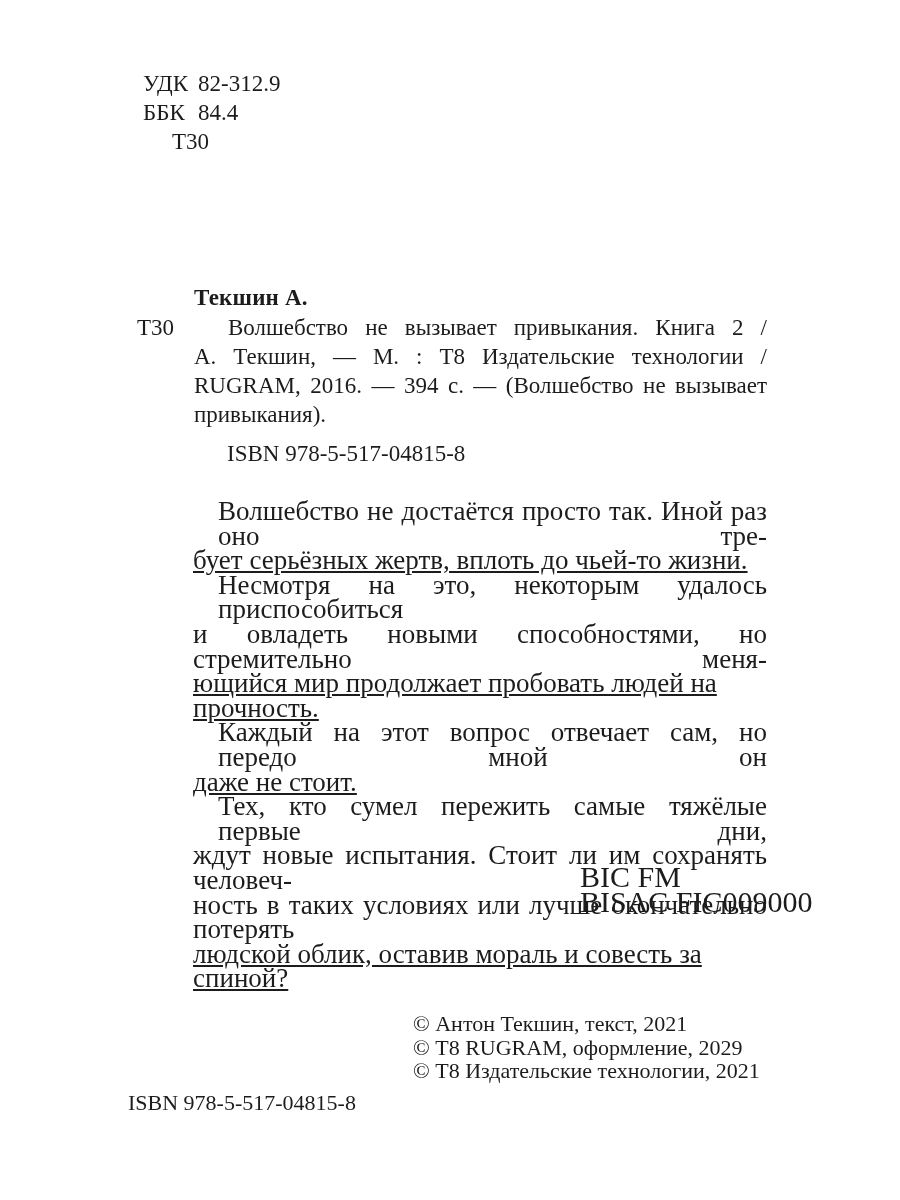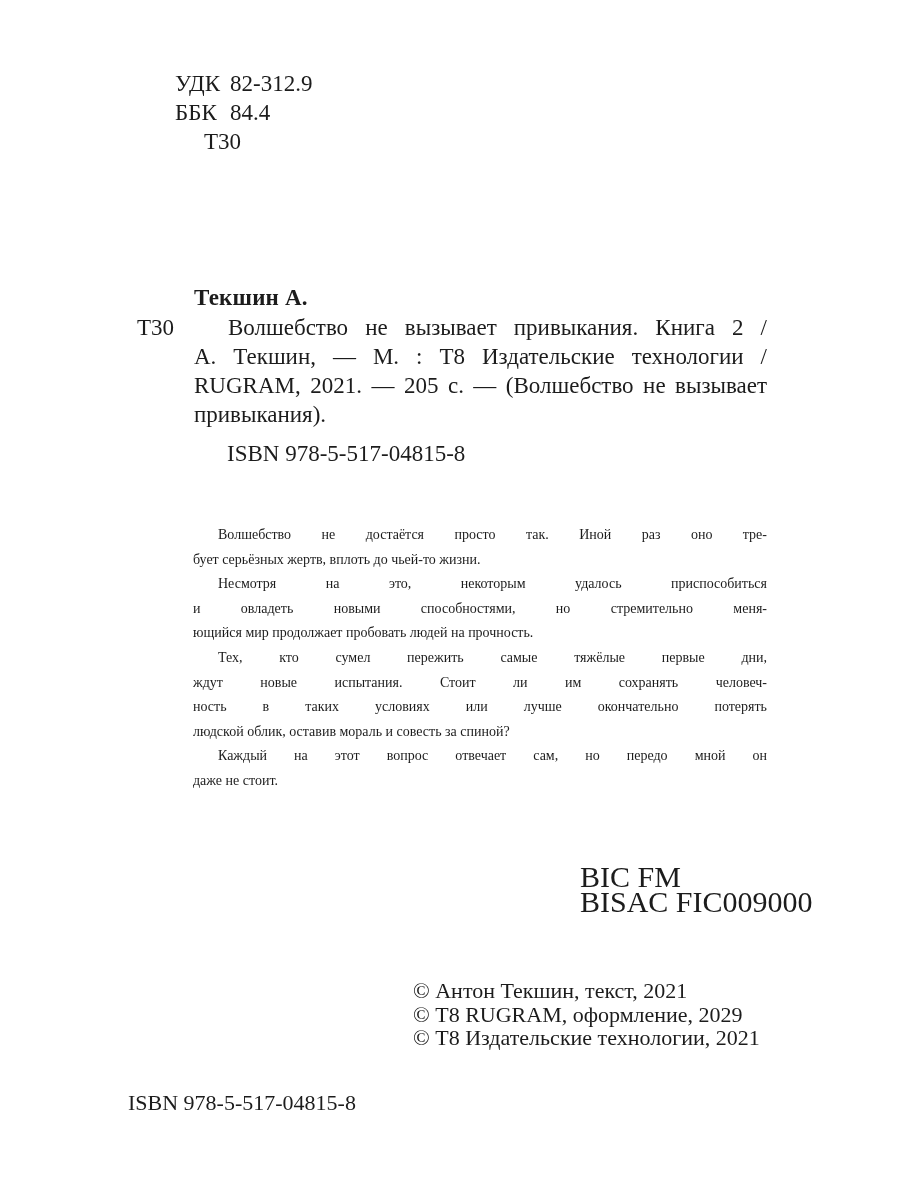--- a/index.html
+++ b/index.html
@@ -11,89 +11,89 @@
     position:relative;
     width:900px;height:1200px;
     background:var(--paper);
     color:var(--ink);
     font-family:"Liberation Serif","DejaVu Serif",serif;
     overflow:hidden;
   }
   .abs{position:absolute;}
 
   
-  .class-block{left:143px;top:69px;font-size:23px;line-height:29px;margin-left:32px;}
+  .class-block{left:143px;top:69px;font-size:23px;line-height:29px;}
   .class-block .lbl{display:inline-block;width:55px;}
   .class-block .sign{padding-left:29px;}
 
   
   .card-author{left:194px;top:285px;font-size:23px;font-weight:bold;letter-spacing:.2px;}
   .card-desc{left:194px;top:313px;width:573px;font-size:23px;line-height:29px;}
   .card-desc .hang{position:absolute;left:-57px;top:0;}
   .line{text-align:justify;text-align-last:justify;}
   .card-desc .lines .line:first-child{padding-left:34px;}
   .card-desc .lines .line:last-child{text-align:right;text-align-last:left;}
   .card-isbn{left:194px;top:441px;font-size:23px;padding-left:33px;}
 
   
-  .annotation{left:193px;top:523px;width:574px;font-size:14px;line-height:24.6px;}
+  .annotation{left:193px;top:499px;width:574px;font-size:27px;line-height:24.6px;}
   .annotation .line.first{padding-left:25px;}
-  .annotation .line.last{text-align:right;text-align-last:left;}
+  .annotation .line.last{text-align:left;text-align-last:left;text-decoration:underline;}
 
   
   .trade-codes{left:580px;top:864px;font-size:30px;line-height:25.2px;}
 
   
-  .footer-copy{left:413px;top:979px;font-size:22px;line-height:23.6px;}
+  .footer-copy{left:413px;top:1012px;font-size:22px;line-height:23.6px;}
   .footer-isbn{left:128px;top:1090px;font-size:22px;}
 </style>
 </head>
 <body>
 
 <div class="page">
 
   <div class="abs class-block">
     <div><span class="lbl">УДК</span><span>82-312.9</span></div>
     <div><span class="lbl">ББК</span><span>84.4</span></div>
     <div class="sign">Т30</div>
   </div>
 
   <div class="abs card-author">Текшин А.</div>
 
   <div class="abs card-desc">
     <span class="hang">Т30</span>
     <div class="lines">
         <div class="line">Волшебство не вызывает привыкания. Книга 2 /</div>
         <div class="line">А. Текшин, — М. : Т8 Издательские технологии /</div>
-        <div class="line">RUGRAM, 2021. — 205 с. — (Волшебство не вызывает</div>
+        <div class="line">RUGRAM, 2016. — 394 с. — (Волшебство не вызывает</div>
         <div class="line">привыкания).</div>
       </div>
   </div>
 
   <div class="abs card-isbn">ISBN 978-5-517-04815-8</div>
 
   <div class="abs annotation">
       <div>
         <div class="line first">Волшебство не достаётся просто так. Иной раз оно тре-</div>
         <div class="line last">бует серьёзных жертв, вплоть до чьей-то жизни.</div>
       </div>
       <div>
         <div class="line first">Несмотря на это, некоторым удалось приспособиться</div>
         <div class="line">и овладеть новыми способностями, но стремительно меня-</div>
         <div class="line last">ющийся мир продолжает пробовать людей на прочность.</div>
       </div>
       <div>
+        <div class="line first">Каждый на этот вопрос отвечает сам, но передо мной он</div>
+        <div class="line last">даже не стоит.</div>
+      </div>
+      <div>
         <div class="line first">Тех, кто сумел пережить самые тяжёлые первые дни,</div>
         <div class="line">ждут новые испытания. Стоит ли им сохранять человеч-</div>
         <div class="line">ность в таких условиях или лучше окончательно потерять</div>
         <div class="line last">людской облик, оставив мораль и совесть за спиной?</div>
-      </div>
-      <div>
-        <div class="line first">Каждый на этот вопрос отвечает сам, но передо мной он</div>
-        <div class="line last">даже не стоит.</div>
       </div>
     </div>
 
   <div class="abs trade-codes">
       <div>BIC FM</div>
       <div>BISAC FIC009000</div>
     </div>
 
   <div class="abs footer-copy">
       <div>© Антон Текшин, текст, 2021</div>

